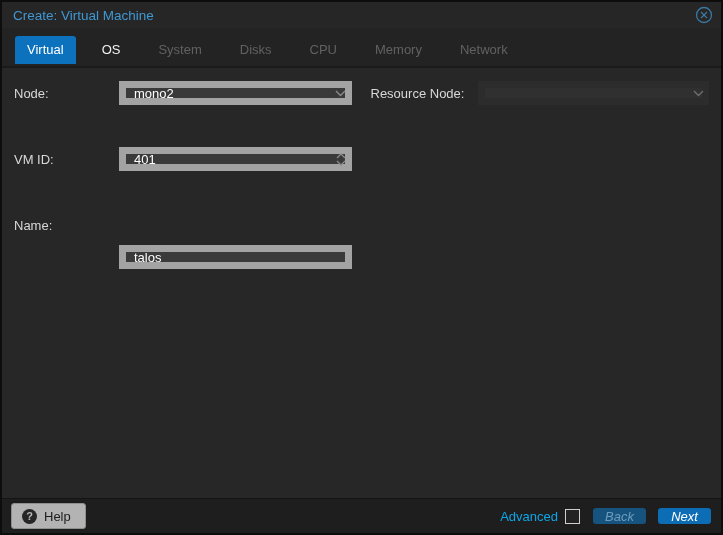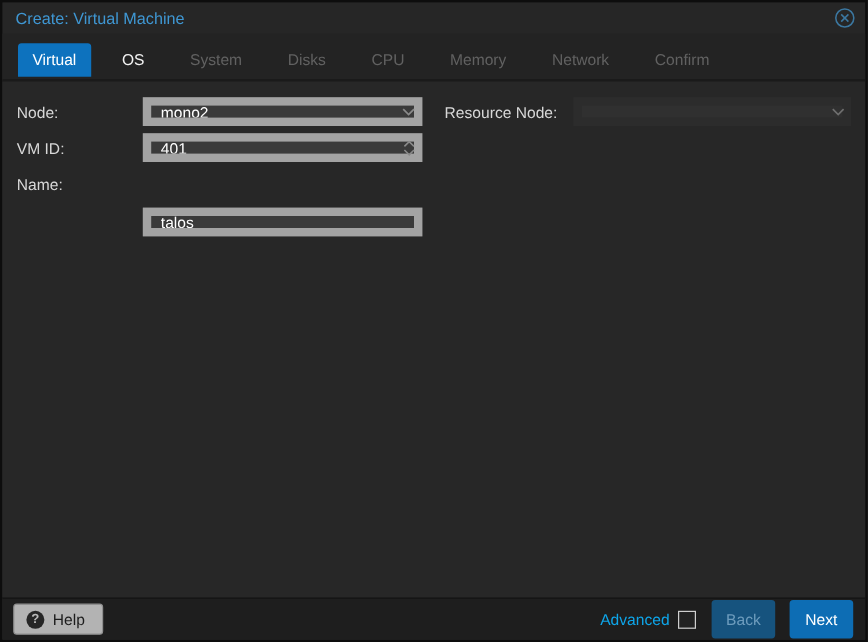--- a/index.html
+++ b/index.html
@@ -64,21 +64,21 @@
     cursor: pointer;
   }
   
   .body {
     flex: 1 1 auto;
     background: #272727;
     padding: 13px 12px;
     display: flex;
     align-items: flex-start;
   }
-  .col { display: flex; flex-direction: column; }
+  .col { display: flex; flex-direction: column; gap: 36px; }
   .col.left  { width: 339px; margin-right: 19px; }
   .col.right { width: 340px; }
   .frow {
     display: flex;
     align-items: center;
     height: 24px;
     margin-bottom: 6px;
   }
   .flabel {
     color: #d8d8d8;
@@ -150,28 +150,29 @@
   .spacer { flex: 1 1 auto; }
   .advanced-lbl { color: #0ea5e9; margin-right: 7px; }
   .checkbox {
     width: 15px; height: 15px;
     border: 1px solid #cfcfcf;
     background: #222222;
     margin-right: 13px;
     cursor: pointer;
   }
   .btn {
-    height: 32px;
+    height: 16px;
     min-width: 53px;
     border: none;
     border-radius: 3px;
     font-family: "Liberation Sans", "DejaVu Sans", sans-serif;
     font-size: 13px;
     padding: 0 11px;
     cursor: pointer;
+    font-style: italic;
   }
   .btn.back {
     background: #16537e;
     color: #6d9cbd;
     margin-right: 12px;
     cursor: default;
   }
   .btn.next {
     background: #0d6db4;
     color: #ffffff;
@@ -194,21 +195,20 @@
   </div>
 
   <div class="tabbar">
     <div class="tab active">Virtual</div>
     <div class="tab enabled">OS</div>
     <div class="tab disabled">System</div>
     <div class="tab disabled">Disks</div>
     <div class="tab disabled">CPU</div>
     <div class="tab disabled">Memory</div>
     <div class="tab disabled">Network</div>
-    <div class="tab disabled">Confirm</div>
   </div>
 
   <div class="body">
 
     <div class="col left">
 
       <div class="frow">
         <span class="flabel">Node:</span>
         <span class="fieldwrap">
           <input class="field" type="text" value="mono2" style="">

